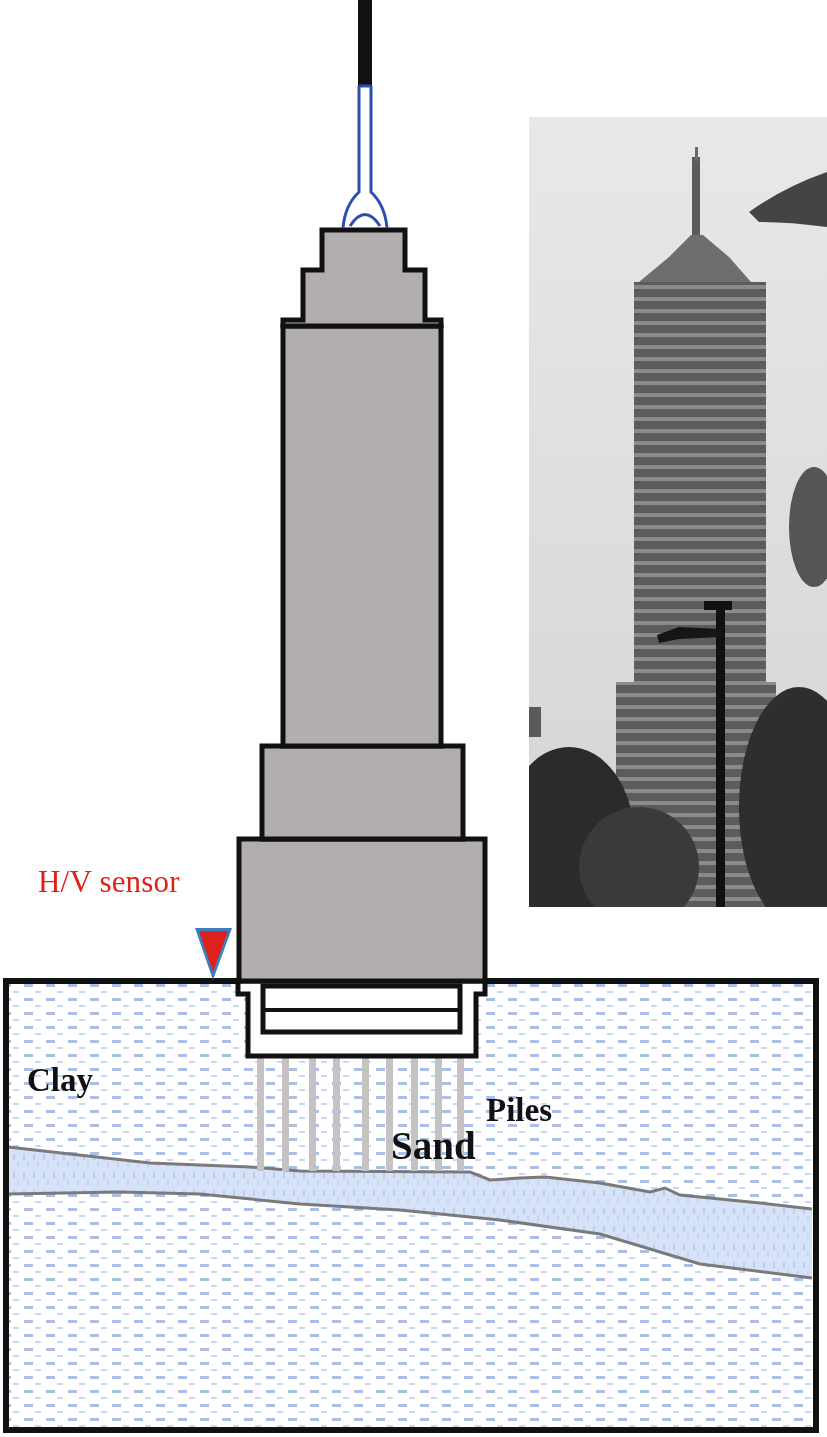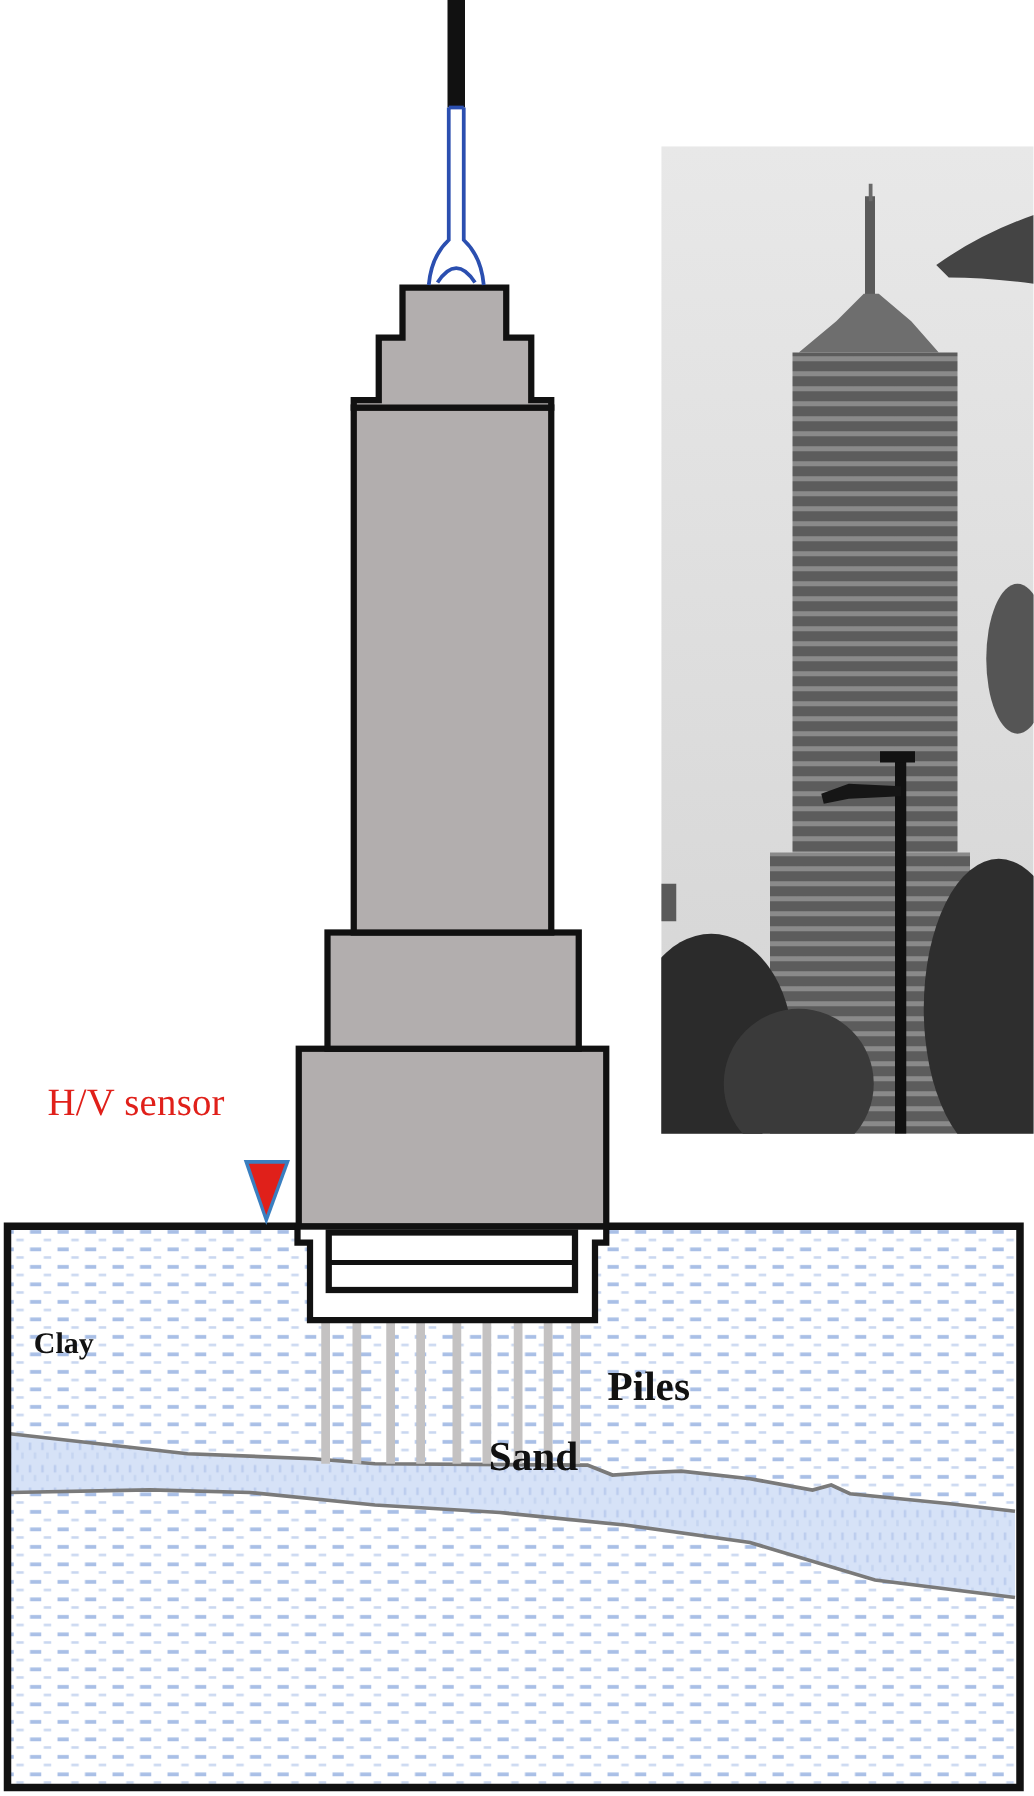--- a/index.html
+++ b/index.html
@@ -10,23 +10,23 @@
       position: absolute; left: 38px; top: 864px;
       font-family: "Liberation Serif", "DejaVu Serif", serif;
       font-size: 31px; color: #e0201a; letter-spacing: 0.2px;
       white-space: nowrap;
     }
     .layer-label {
       position: absolute;
       font-family: "Liberation Serif", "DejaVu Serif", serif;
       font-weight: bold; color: #111111; white-space: nowrap;
     }
-    #label-clay { left: 27px; top: 1062px; font-size: 24px; }
+    #label-clay { left: 27px; top: 1062px; font-size: 33px; }
     #label-piles { left: 486px; top: 1092px; font-size: 33px; }
-    #label-sand { left: 391px; top: 1148px; font-size: 33px; text-align: right; }
+    #label-sand { left: 391px; top: 1123px; font-size: 39px; text-align: right; }
     .photo {
       position: absolute; left: 529px; top: 117px; width: 298px; height: 790px;
     }
   </style>
 </head>
 <body>
 
 <div id="stage">
 
   <svg width="827" height="1437" viewBox="0 0 827 1437">

